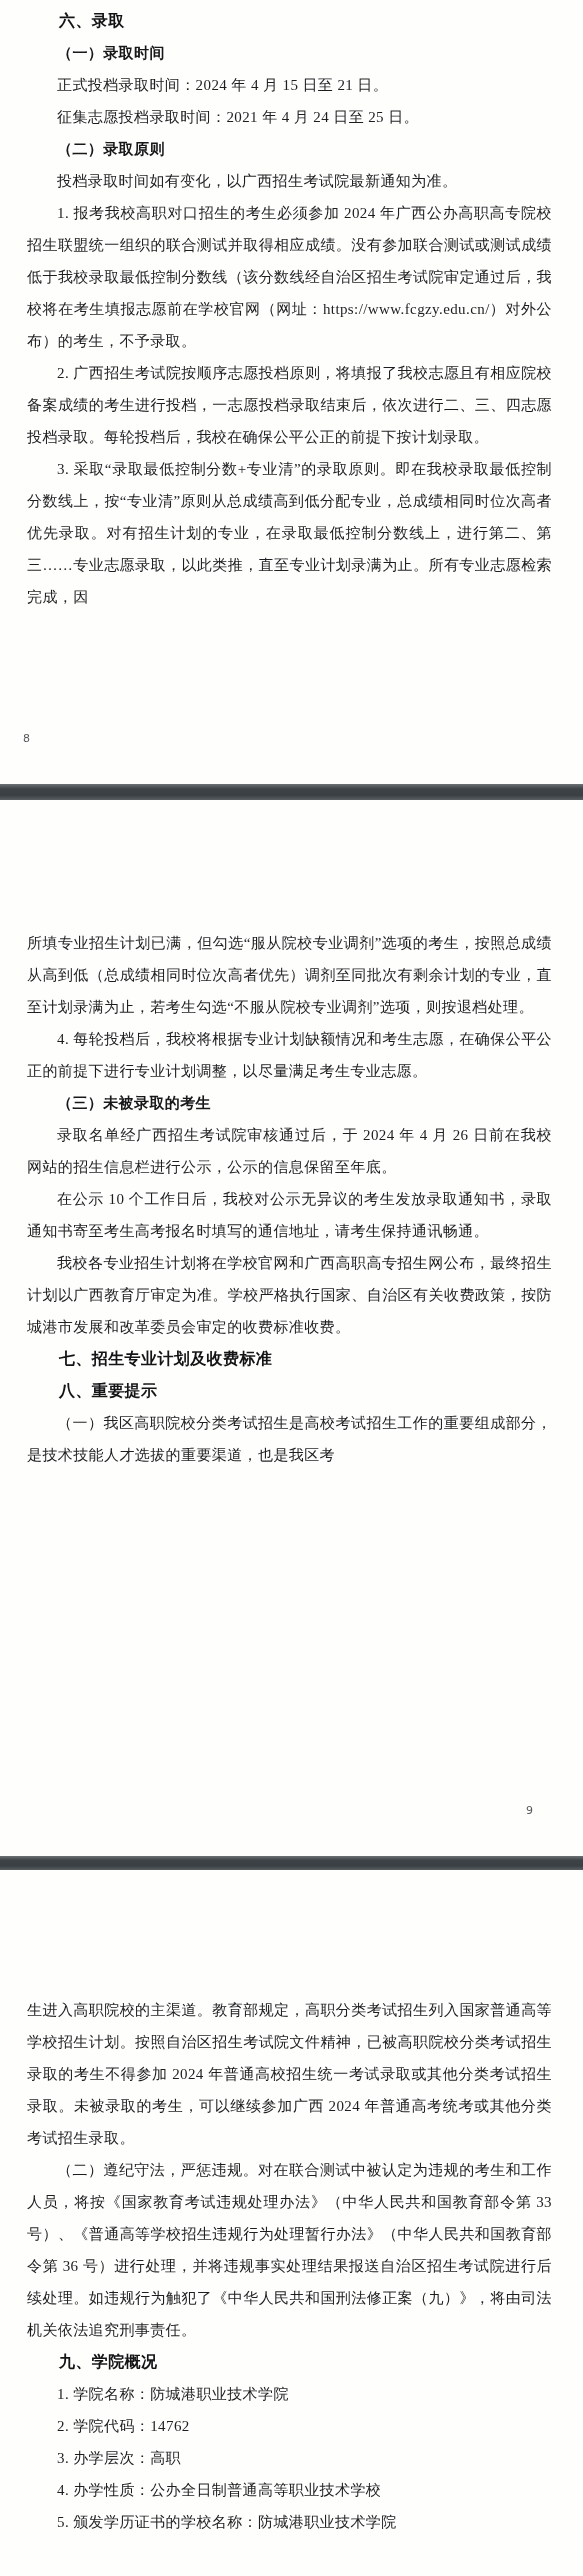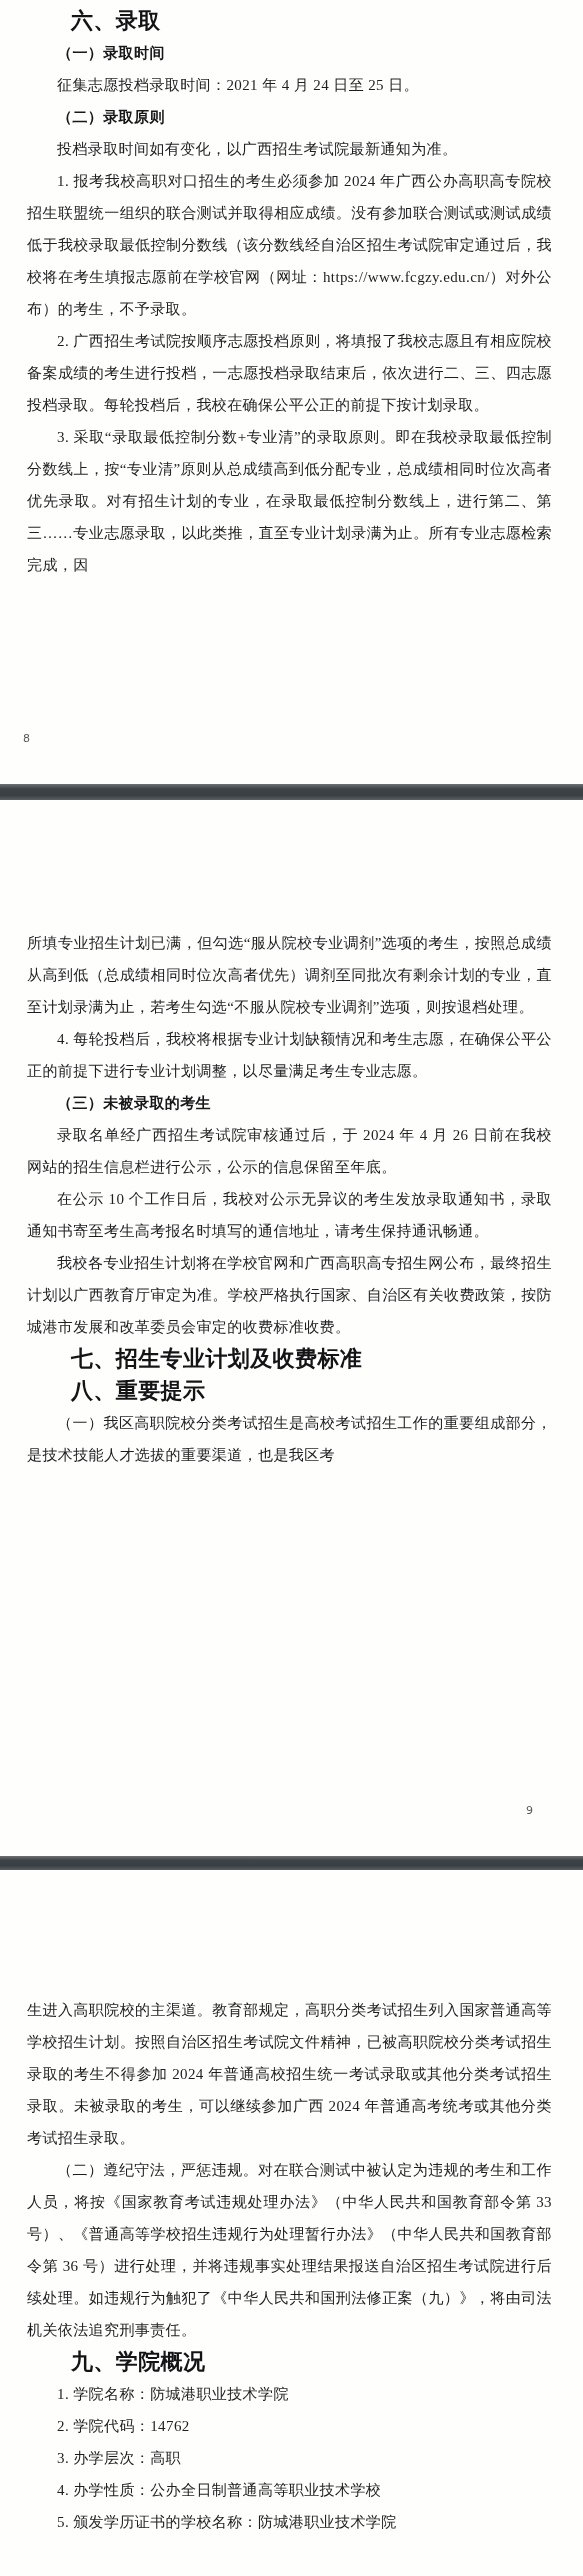--- a/index.html
+++ b/index.html
@@ -28,21 +28,21 @@
     line-height: 32px;
     letter-spacing: 0.4px;
     color: #1e1e20;
     text-align: justify;
     margin: 0;
   }
   .blk-h1 {
     font-weight: bold;
     text-indent: 2em;
     font-family: "Liberation Sans", "DejaVu Sans", sans-serif;
-    font-size: 22px;
+    font-size: 16px;
     color: #141416;
   }
   .blk-h2 {
     font-weight: bold;
     text-indent: 2em;
     color: #18181a;
   }
   .blk-body {
     text-indent: 2em;
   }
@@ -73,20 +73,21 @@
 
 <div class="doc">
 
   <section class="page page-1">
     <div class="content">
 
         <p class="line blk-h1">六、录取</p>
 
         <p class="line blk-h2">（一）录取时间</p>
 
+        <p class="line blk-body">正式投档录取时间：2024 年 4 月 15 日至 21 日。</p>
 
         <p class="line blk-body">征集志愿投档录取时间：2021 年 4 月 24 日至 25 日。</p>
 
         <p class="line blk-h2">（二）录取原则</p>
 
         <p class="line blk-body">投档录取时间如有变化，以广西招生考试院最新通知为准。</p>
 
         <p class="line blk-body">1. 报考我校高职对口招生的考生必须参加 2024 年广西公办高职高专院校招生联盟统一组织的联合测试并取得相应成绩。没有参加联合测试或测试成绩低于我校录取最低控制分数线（该分数线经自治区招生考试院审定通过后，我校将在考生填报志愿前在学校官网（网址：https://www.fcgzy.edu.cn/）对外公布）的考生，不予录取。</p>
 
         <p class="line blk-body">2. 广西招生考试院按顺序志愿投档原则，将填报了我校志愿且有相应院校备案成绩的考生进行投档，一志愿投档录取结束后，依次进行二、三、四志愿投档录取。每轮投档后，我校在确保公平公正的前提下按计划录取。</p>

